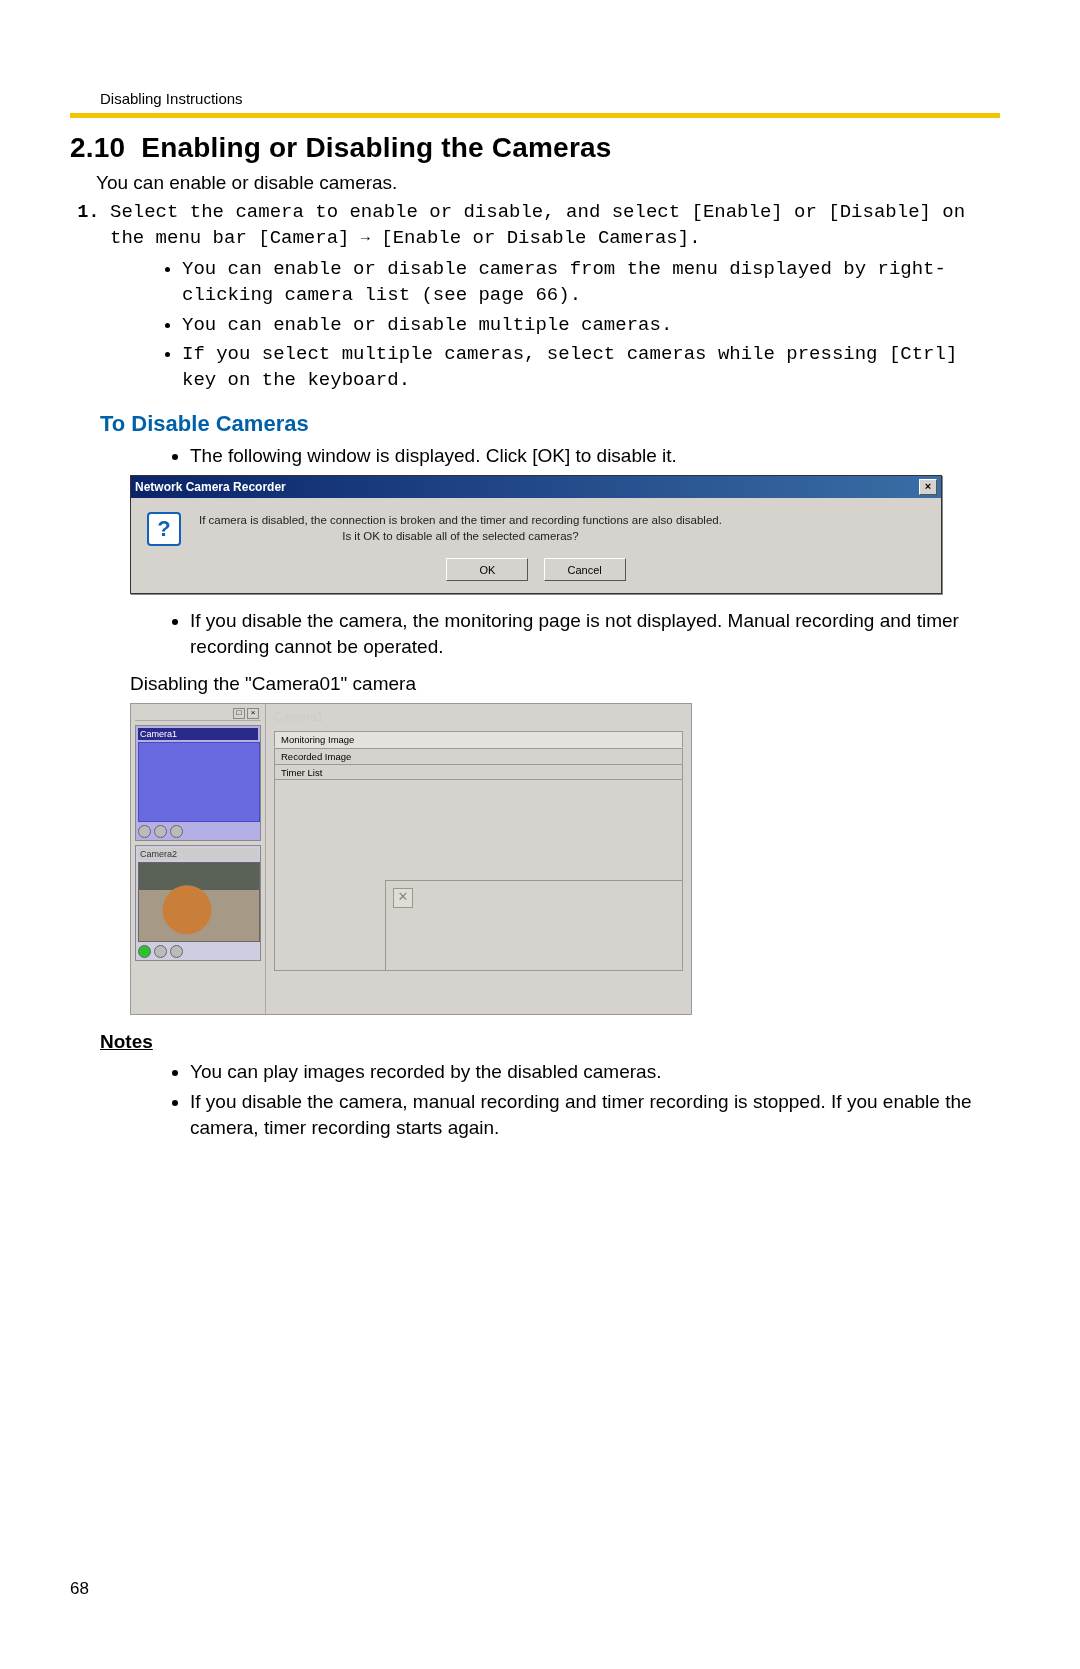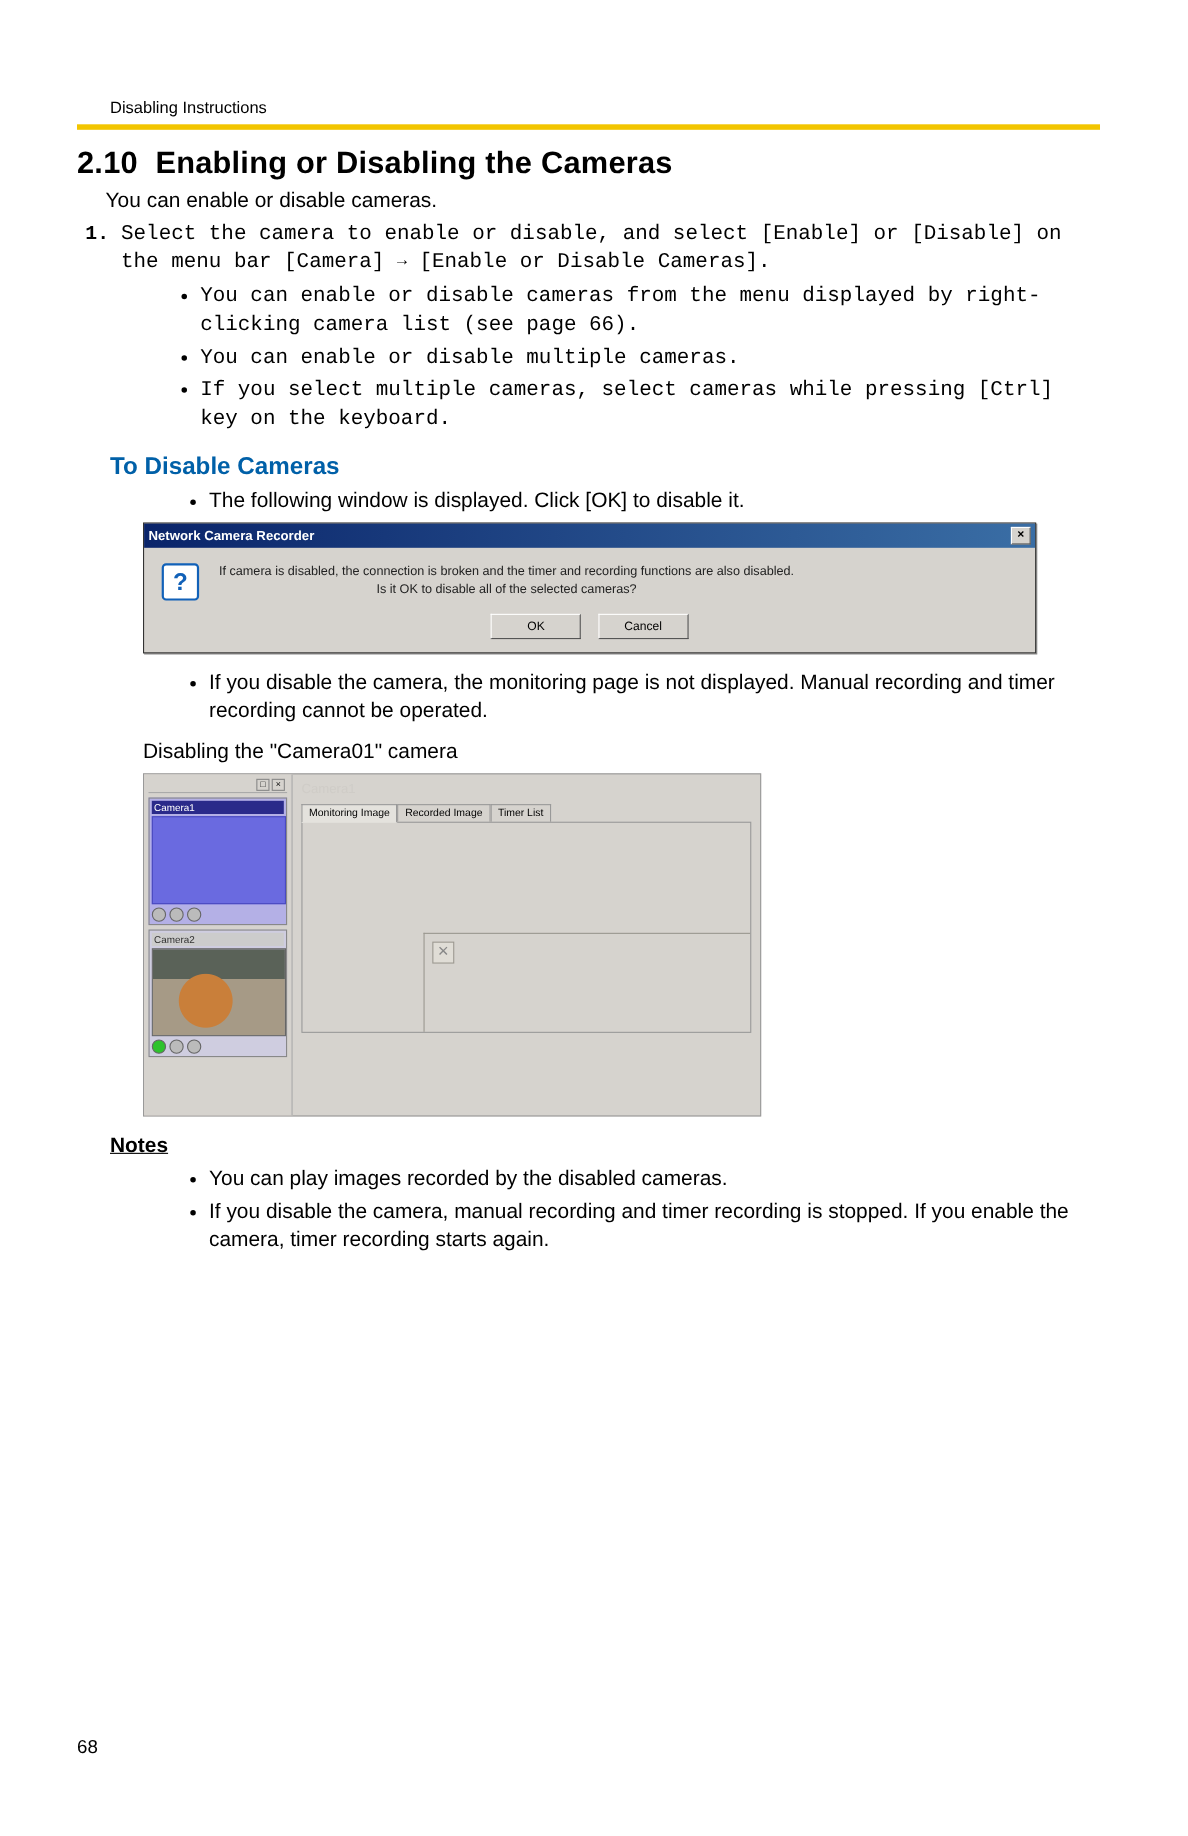--- a/index.html
+++ b/index.html
@@ -236,20 +236,21 @@
   }
   .appshot .ghost-title {
     color: #cfccc7;
     font-size: 12px;
     margin-bottom: 6px;
   }
   .appshot .tabs {
     display: flex;
     gap: 0;
     font-size: 9.5px;
+    flex-direction: column;
   }
   .appshot .tabs .tab {
     border: 1px solid #999;
     border-bottom: none;
     background: #d6d3ce;
     padding: 2px 6px;
     position: relative;
     top: 1px;
   }
   .appshot .tabs .tab.active {

